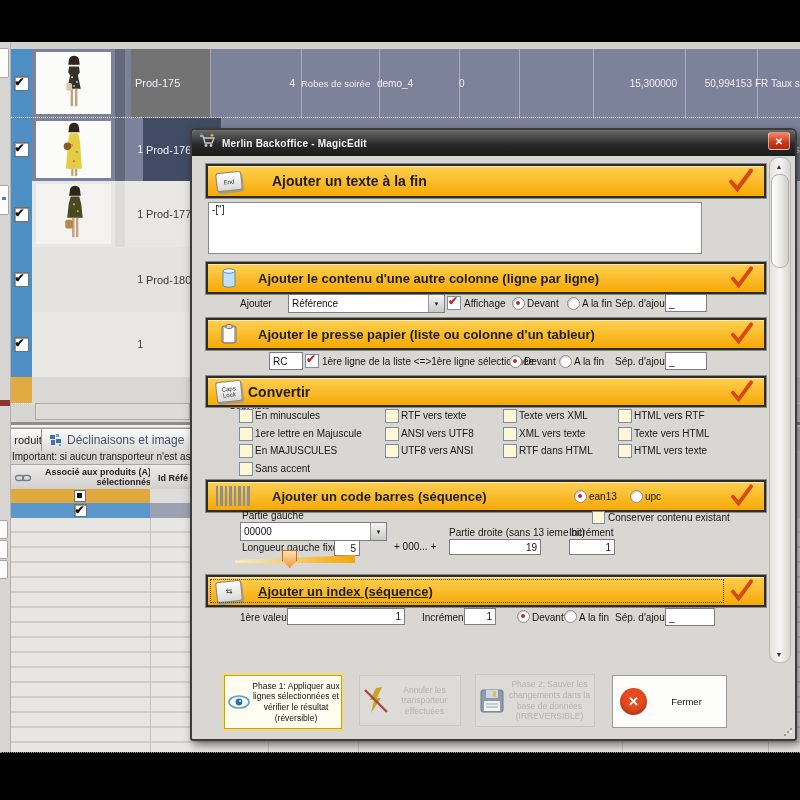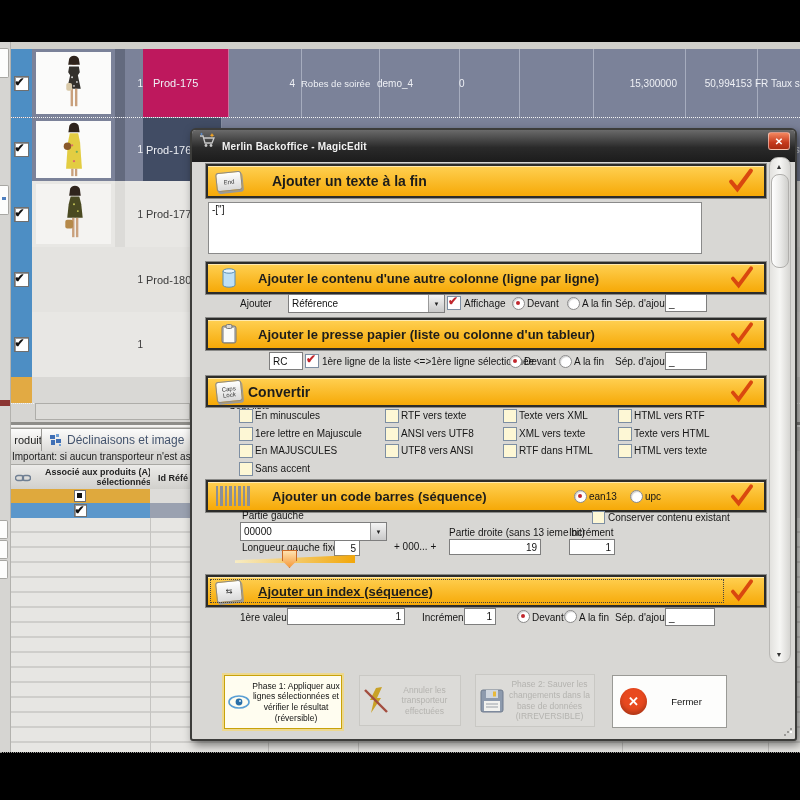--- a/index.html
+++ b/index.html
@@ -21,21 +21,21 @@
   .photo{position:absolute;left:4px;top:3px;right:4px;bottom:3px;background:#fbfbfa;display:flex;align-items:center;justify-content:center;}
   
   .tabbar{position:absolute;left:0;top:383px;width:800px;height:24px;background:#cbcac6;border-top:2px solid #f4f3f1;box-shadow:0 -3px 0 #8e8d89;}
   .tab{position:absolute;top:1px;height:22px;background:linear-gradient(#fcfcfb,#dcdbd8);border:1px solid #9a9995;border-bottom:none;display:flex;align-items:center;gap:5px;padding:0 8px;font-size:11px;color:#222;}
   .assoc-h{position:absolute;background:linear-gradient(#ecebe9,#d0cfcb);border:1px solid #a9a8a4;font-size:9px;font-weight:bold;color:#222;display:flex;align-items:center;}
   .bandrows{position:absolute;left:10px;top:476px;width:790px;height:234px;background:repeating-linear-gradient(180deg,#e7e6e3 0px,#e7e6e3 13px,#cfcecb 13px,#cfcecb 15px);}
   .vline{position:absolute;top:476px;height:234px;width:1px;background:#c5c4c1;}
   .botstrip{position:absolute;left:0;top:706px;width:800px;height:4px;border-bottom:1px dotted #9a9996;}
   
   .dialog{position:absolute;left:190px;top:128px;width:603px;height:609px;background:#d8d7d4;border:2px solid #3c3c3a;border-radius:6px 6px 3px 3px;box-shadow:3px 4px 10px rgba(0,0,0,.5);z-index:10;}
-  .tbar{position:absolute;left:0;top:0;right:0;height:32px;background:linear-gradient(#6a6a6a,#2a2a2a 55%,#1c1c1c);border-radius:4px 4px 0 0;display:flex;align-items:center;}
+  .tbar{position:absolute;left:0;top:0;right:0;height:26px;background:linear-gradient(#6a6a6a,#2a2a2a 55%,#1c1c1c);border-radius:4px 4px 0 0;display:flex;align-items:center;}
   .tbar .ttl{margin-left:30px;font-size:10px;color:#f2f2f2;font-weight:bold;letter-spacing:.2px;}
   .closebtn{position:absolute;right:5px;top:2px;width:20px;height:16px;background:linear-gradient(#f4875f,#c5391c 60%,#a92c12);border:1px solid rgba(255,255,255,.5);border-radius:3px;color:#fff;font-size:10px;font-weight:bold;display:flex;align-items:center;justify-content:center;}
   .hdr{position:absolute;left:14px;width:556px;height:28px;background:linear-gradient(#ffd052,#f6a907);border:2px solid #2c2c2a;box-shadow:0 0 0 1px #8a8a88,inset 0 1px 0 rgba(255,255,255,.55);display:flex;align-items:center;}
   .hdr .ht{margin-left:10px;font-size:13px;font-weight:bold;color:#1d1d1b;white-space:nowrap;}
   .hicon{width:30px;height:24px;margin-left:6px;display:flex;align-items:center;justify-content:center;}
   .tick{position:absolute;right:8px;top:1px;}
   .keycap{background:linear-gradient(#ffffff,#d9d9d9);border:1px solid #8a8a8a;border-radius:3px;box-shadow:1px 2px 0 #9a9a9a;color:#333;font-size:6px;display:flex;align-items:center;justify-content:center;transform:rotate(-6deg);}
   .lbl{position:absolute;font-size:10px;color:#161616;white-space:nowrap;}
   .fld{position:absolute;background:#fff;border:1px solid #7e7e7e;font-size:10px;color:#111;display:flex;align-items:center;padding:0 3px;overflow:hidden;}
   .fld.r{justify-content:flex-end;}
@@ -84,21 +84,21 @@
             <rect x="16.5" y="36" width="2.5" height="18" fill="#c9a07c"></rect>
               <rect x="21" y="36" width="2.5" height="18" fill="#c9a07c"></rect>
             <rect x="12" y="30" width="6" height="8" rx="2" fill="#d9c9a8"></rect>
           </svg>
         </span>
       </div>
       <div class="cell" style="left:115px;width:10px;background:#636a7e;"></div>
       <div class="cell sep sel" style="left:125px;width:18px;justify-content:flex-end;padding-right:2px;">
           <span>1</span>
         </div>
-      <div class="cell sep sel" style="left:143px;width:75px;background:#be185d;padding-left:10px;font-size:11px;">
+      <div class="cell sep sel" style="left:131px;width:75px;background:#737373;padding-left:4px;font-size:11px;">
           <span>Prod-175</span>
         </div>
       <div class="cell sep sel" style="left:218px;width:77px;justify-content:flex-end;padding-right:6px;">
           <span>4</span>
         </div>
       <div class="cell sep sel" style="left:295px;width:78px;padding-left:6px;font-size:9.5px;">
           <span>Robes de soirée</span>
         </div>
       <div class="cell sep sel" style="left:373px;width:82px;padding-left:4px;">
           <span>demo_4</span>

